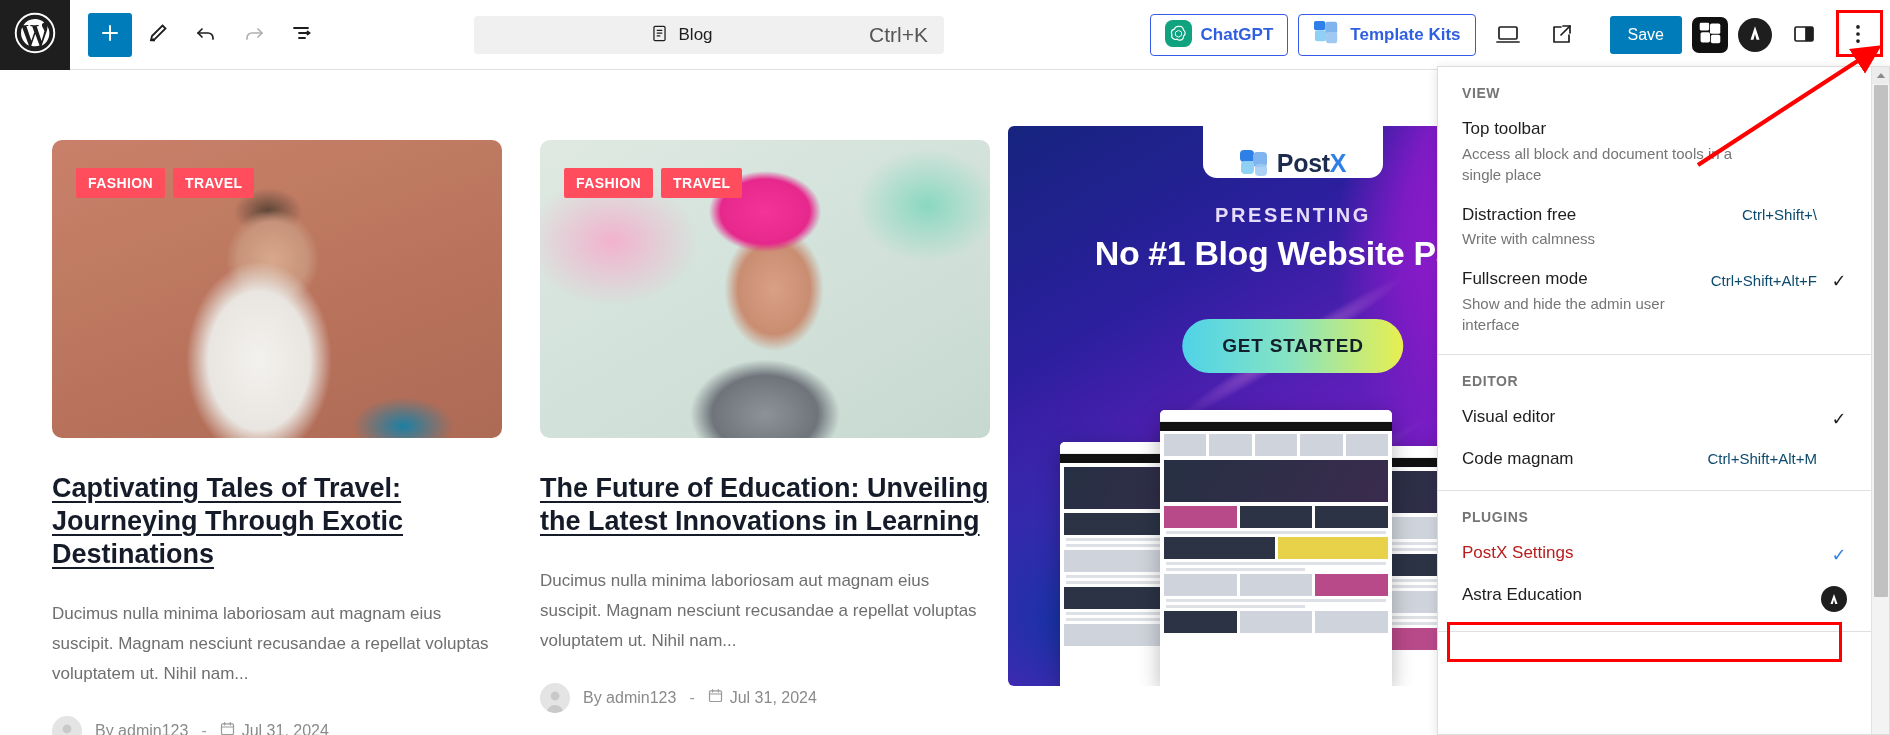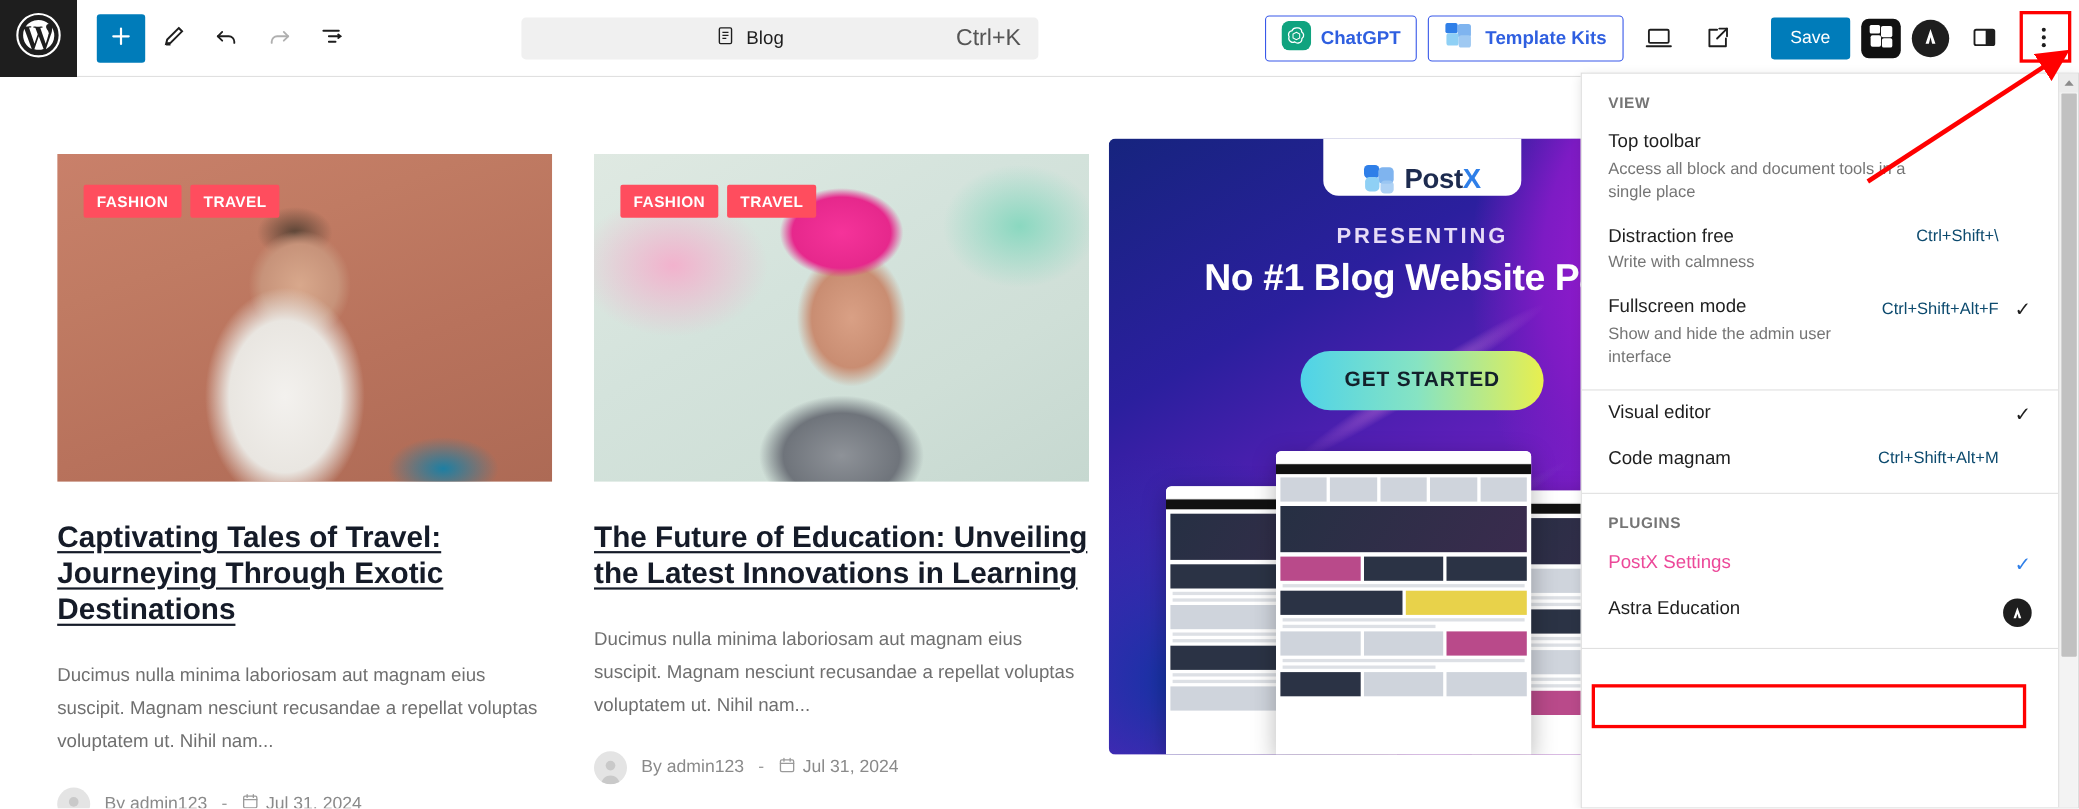--- a/index.html
+++ b/index.html
@@ -81,21 +81,21 @@
   .content {
     position: absolute; top: 70px; left: 0; width: 1890px; height: 665px;
     background: #fff; overflow: hidden;
   }
   .cards {
     position: absolute; top: 0; left: 0;
     display: flex; gap: 38px; padding: 70px 0 0 52px;
   }
   .card { width: 450px; }
   .card-media {
-    position: relative; width: 450px; height: 298px; border-radius: 0;
+    position: relative; width: 450px; height: 298px; border-radius: 10px;
     overflow: hidden;
   }
   .badges { position: absolute; top: 28px; left: 24px; display: flex; gap: 8px; z-index: 3; }
   .badge {
     background: #ff4d5e; color: #fff; font-size: 14px; font-weight: 700;
     letter-spacing: .4px; padding: 7px 12px; border-radius: 2px;
   }
   .card-title {
     margin-top: 34px; font-size: 27px; line-height: 1.22; font-weight: 700;
     color: #151b28; text-decoration: underline; text-underline-offset: 4px;
@@ -215,21 +215,21 @@
     display: flex; align-items: flex-start; padding: 9px 24px 9px 24px;
     cursor: pointer; position: relative; min-height: 34px;
   }
   .mi-text { flex: 1; padding-right: 16px; }
   .mi-title { font-size: 17px; color: #1e1e1e; line-height: 1.35; }
   .mi-desc { font-size: 15px; color: #757575; line-height: 1.42; margin-top: 2px; max-width: 280px; }
   .mi-right { display: flex; align-items: center; gap: 14px; padding-top: 2px; }
   .mi-kbd { font-size: 15px; color: #0c4a6e; white-space: nowrap; }
   .mi-check { font-size: 18px; color: #1e1e1e; width: 16px; text-align: center; }
   .menu-divider { height: 1px; background: #e0e0e0; margin: 10px 0 0 0; }
-  .menu-item.highlighted .mi-title { color: #ec4899; }
+  .menu-item.highlighted .mi-title { color: #b91c1c; }
   .menu-item.highlighted .mi-check { color: #2f7fe8; }
   .astra-badge {
     width: 26px; height: 26px; border-radius: 50%; background: #1e1e1e;
     display: flex; align-items: center; justify-content: center;
   }
 
   
   .vscroll {
     position: absolute; right: 0; top: 0; width: 18px; height: 100%;
     background: #f3f3f3; border-left: 1px solid #e2e2e2;
@@ -622,20 +622,21 @@
           <div class="mi-desc">Show and hide the admin user interface</div>
         </div>
         <div class="mi-right">
           <span class="mi-kbd">Ctrl+Shift+Alt+F</span>
           <span class="mi-check">✓</span>
         </div>
       </div>
 
       <div class="menu-divider"></div>
 
+      <div class="menu-section-label">EDITOR</div>
 
       <div class="menu-item">
         <div class="mi-text">
           <div class="mi-title">Visual editor</div>
         </div>
         <div class="mi-right">
           <span class="mi-kbd"></span>
           <span class="mi-check">✓</span>
         </div>
       </div>

